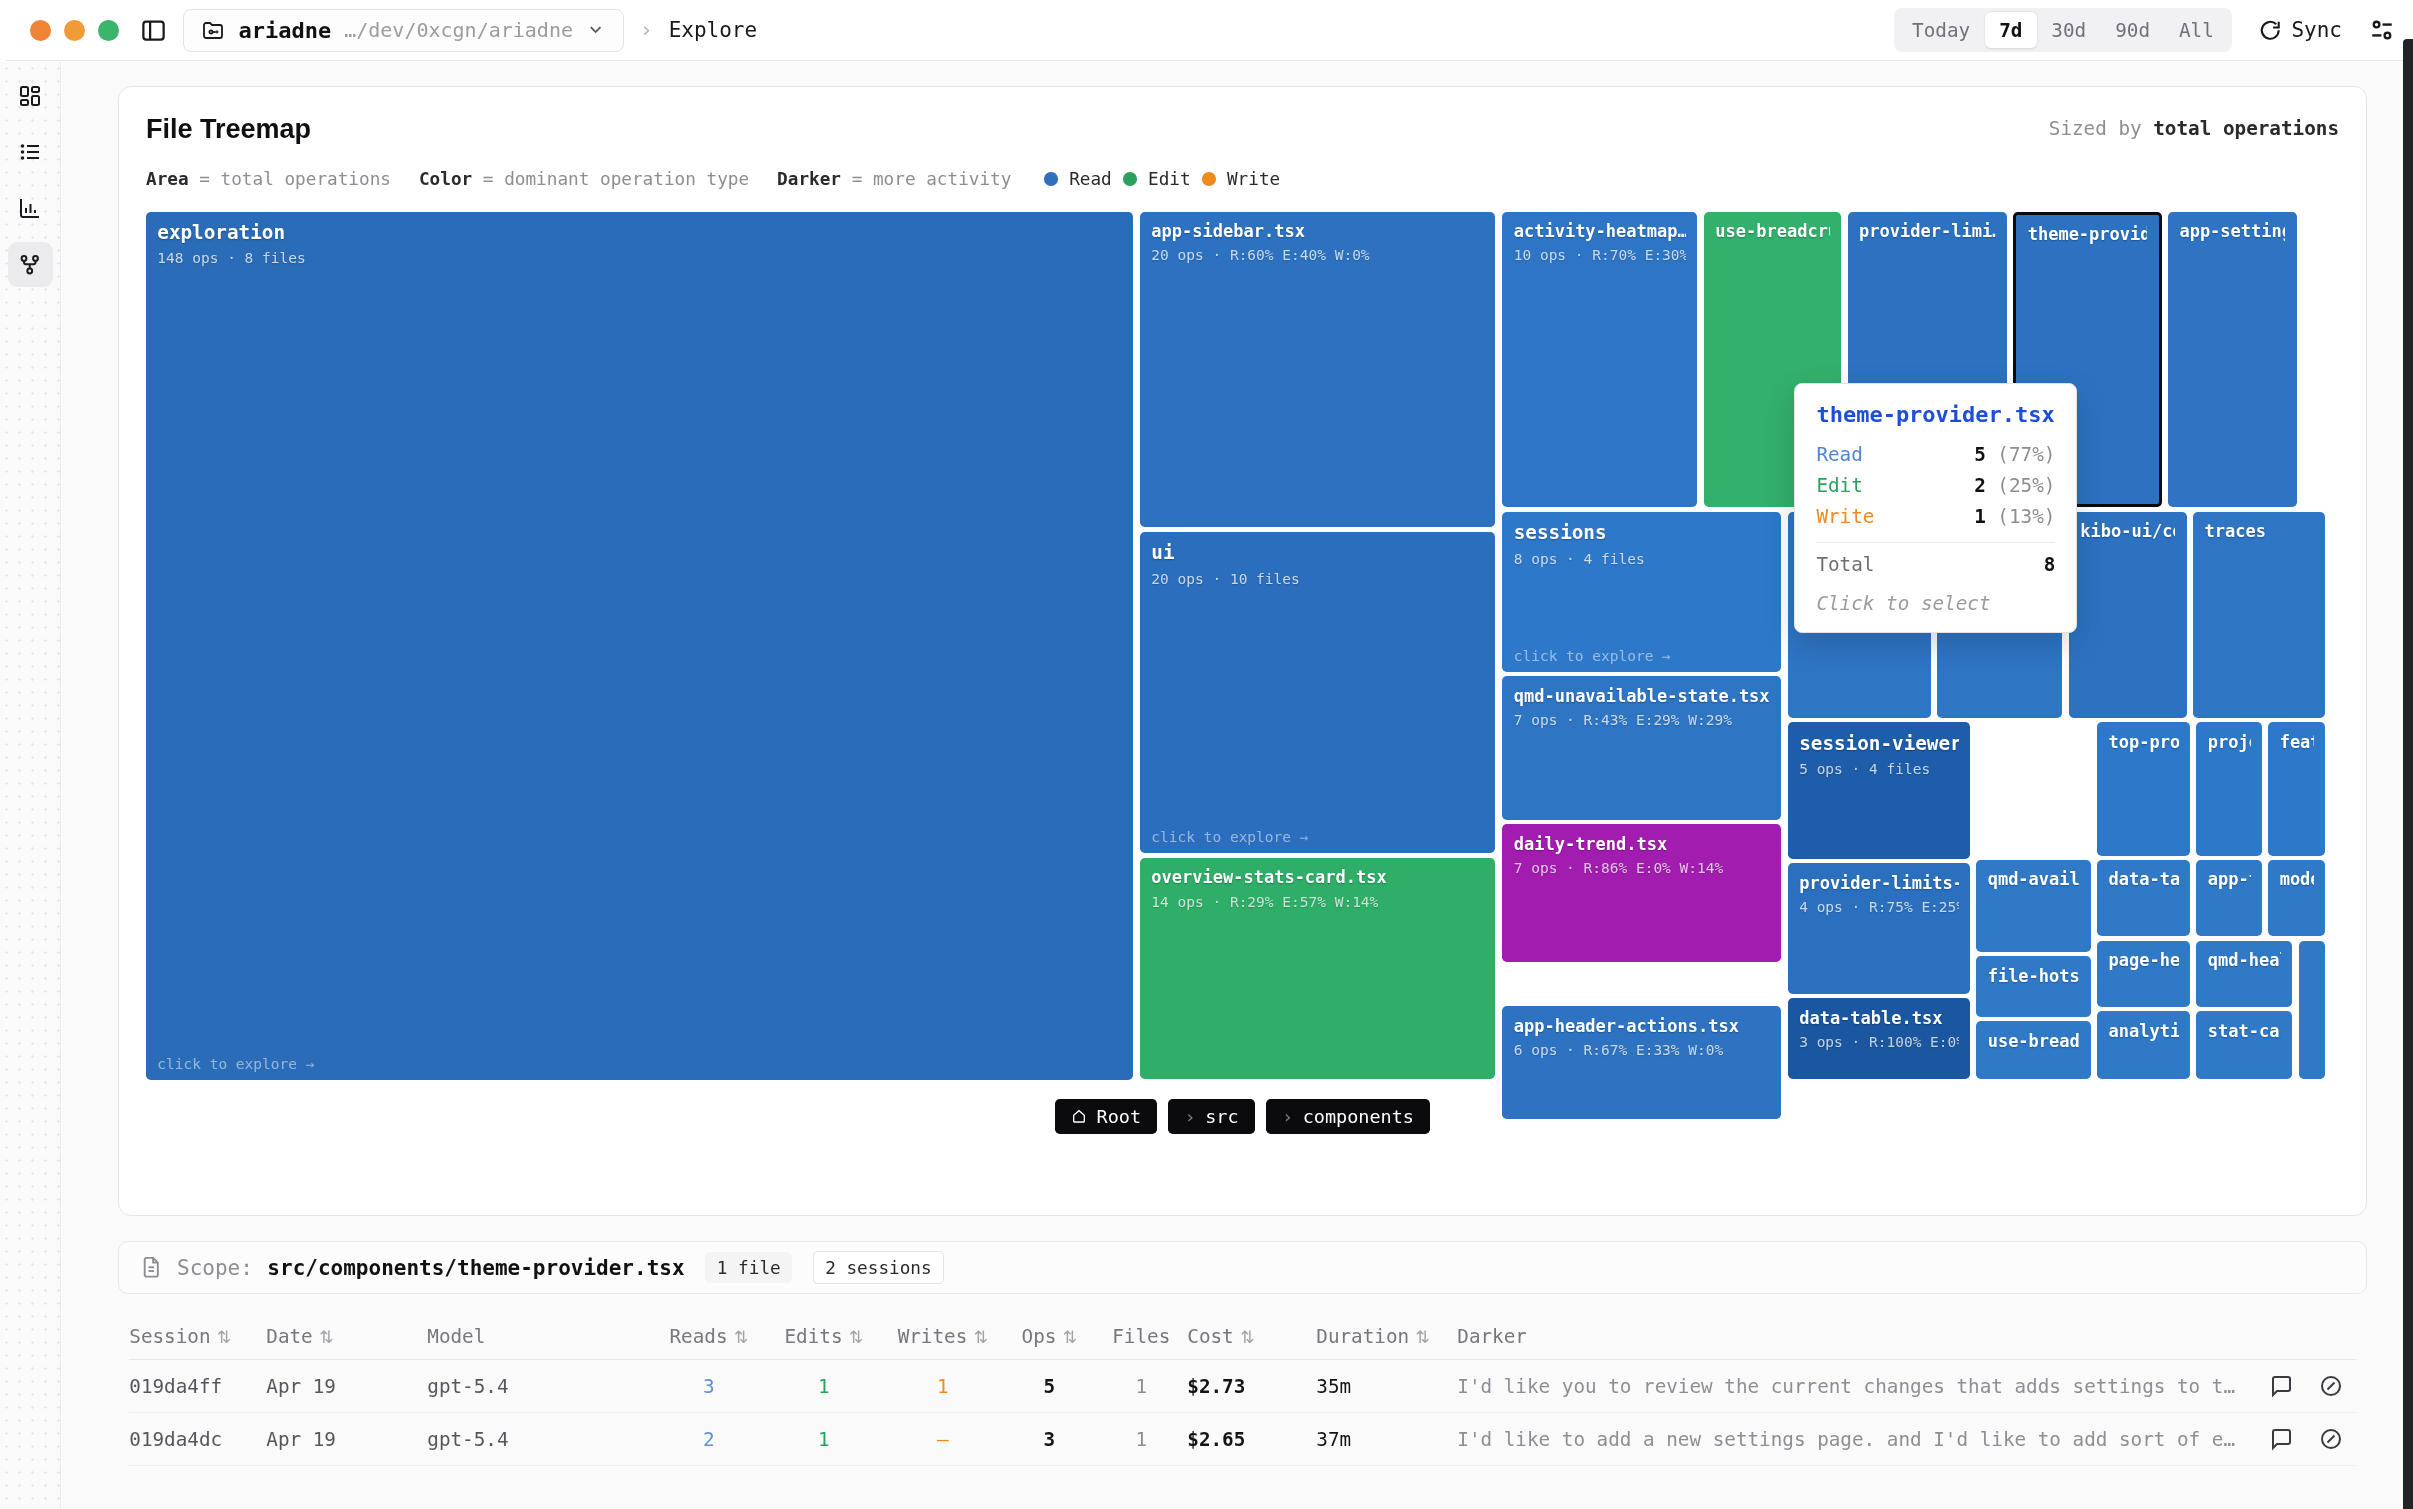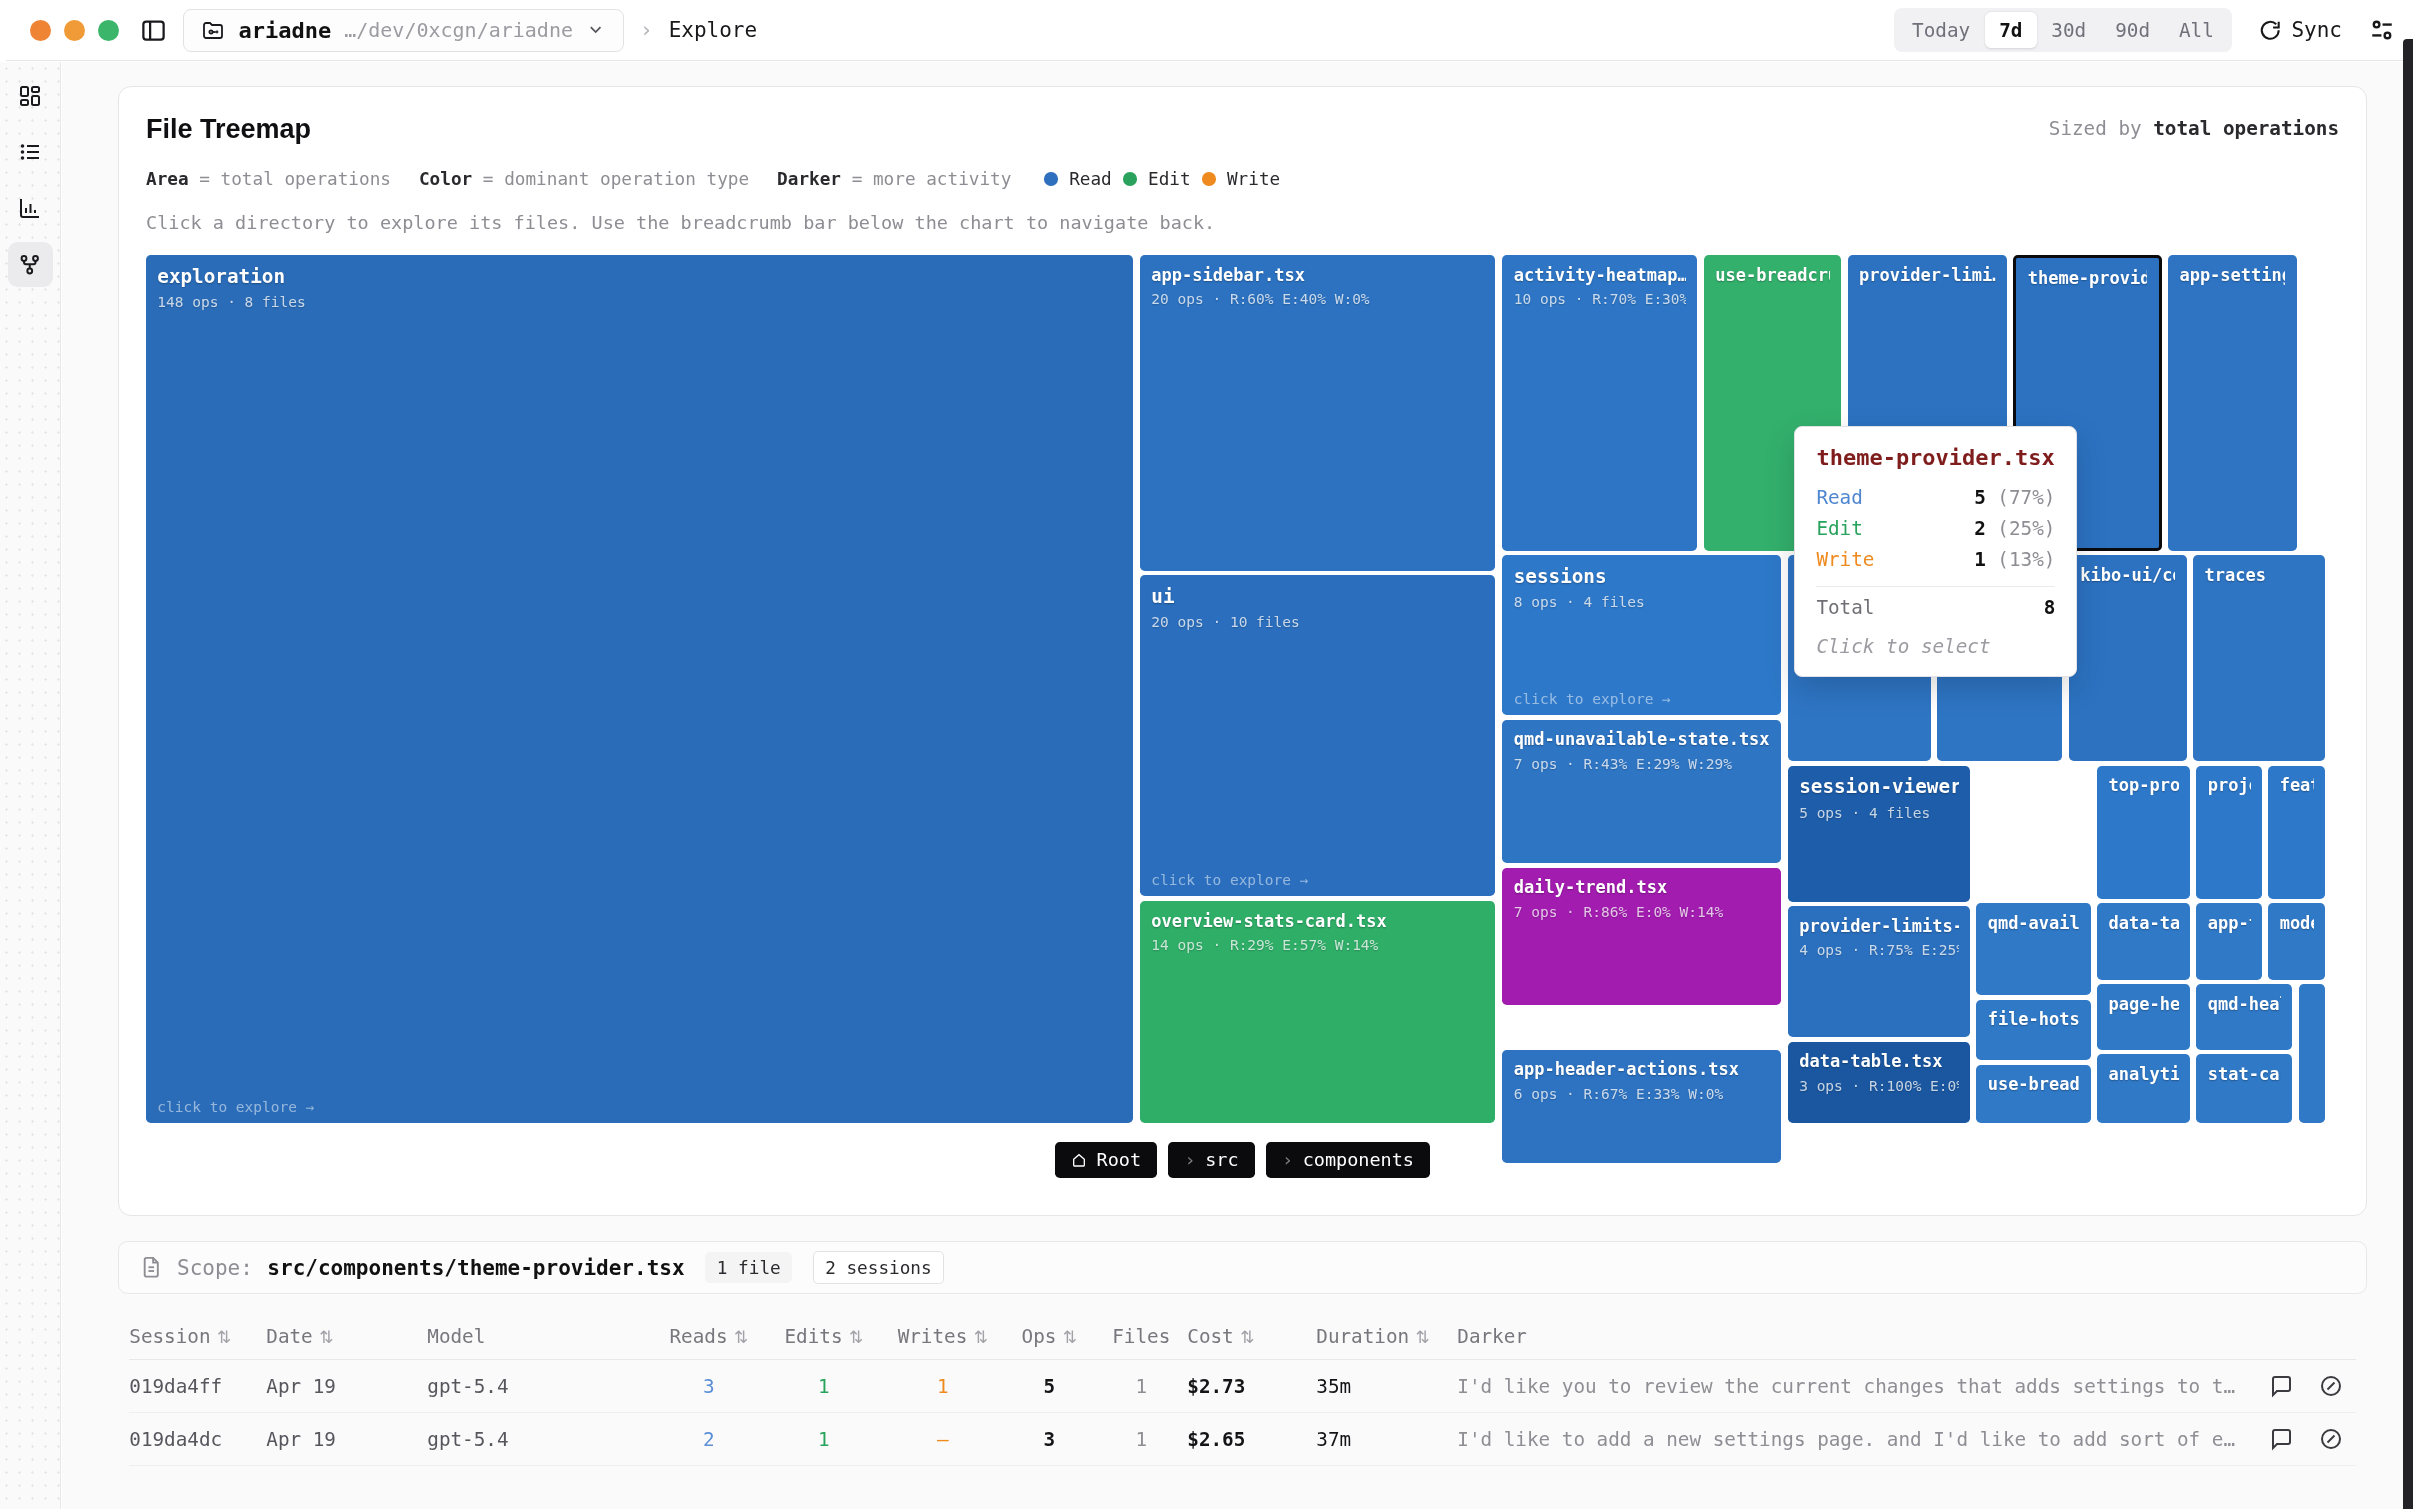--- a/index.html
+++ b/index.html
@@ -57,21 +57,21 @@
   .cell-name { color:#fff; font-size:17px; font-weight:bold; white-space:nowrap; overflow:hidden;
     text-shadow:0 0.8px 1.6px rgba(0,0,0,0.28); }
   .cell.big .cell-name { font-size:19.3px; }
   .cell-stats { color:rgba(255,255,255,0.75); font-size:14.5px; margin-top:6.4px; white-space:nowrap; overflow:hidden;
     text-shadow:0 0.8px 1.6px rgba(0,0,0,0.2); }
   .cell-hint { position:absolute; left:11.3px; bottom:8px; color:rgba(255,255,255,0.5); font-size:14.5px; white-space:nowrap;}
 
   
   .tooltip { position:absolute; left:75.65%; top:19.75%; width:283px; background:#fff; z-index:20;
     border:0.8px solid #e2e2e6; border-radius:8px; box-shadow:0 11.3px 31px rgba(0,0,0,0.16); padding:17.7px 21px; }
-  .tt-title { font-size:22px; font-weight:bold; color:#7f1d1d; margin-bottom:16px; }
+  .tt-title { font-size:22px; font-weight:bold; color:#1d4ed8; margin-bottom:16px; }
   .tt-row { display:flex; justify-content:space-between; font-size:19.3px; margin-top:8px; }
   .tt-row .v { color:#111; font-weight:bold; }
   .tt-row .p { color:#8d8d93; font-weight:normal; }
   .tt-read { color:#4f86d0; } .tt-edit { color:#27a35c; } .tt-write { color:#ee8a1e; }
   .tt-div { border-top:0.8px solid #ebebee; margin:14.5px 0 9.6px; }
   .tt-total { display:flex; justify-content:space-between; font-size:19.3px; color:#6f6f75; }
   .tt-total .v { color:#111; font-weight:bold; }
   .tt-hint { margin-top:16px; font-style:italic; color:#9b9ba1; font-size:19.3px; }
 
   
@@ -222,21 +222,20 @@
       <span><b>Darker</b> <span>= more activity</span></span>
       <span class="legend-dots">
         <span class="dot" style="background:#2e6fbe"></span>
         <span style="color:#2a2a2e">Read</span>
         <span class="dot" style="background:#2aa25d"></span>
         <span style="color:#2a2a2e">Edit</span>
         <span class="dot" style="background:#ee8a1e"></span>
         <span style="color:#2a2a2e">Write</span>
       </span>
     </div>
-    <div class="hint-line">Click a directory to explore its files. Use the breadcrumb bar below the chart to navigate back.</div>
 
     <div class="treemap">
 
       <div class="tooltip" style="z-index: 20;">
         <div class="tt-title">theme-provider.tsx</div>
         <div class="tt-row">
             <span class="tt-read">Read</span>
           <span class="v"><span>5</span> <span class="p">(77%)</span></span>
           </div>
         <div class="tt-row">

